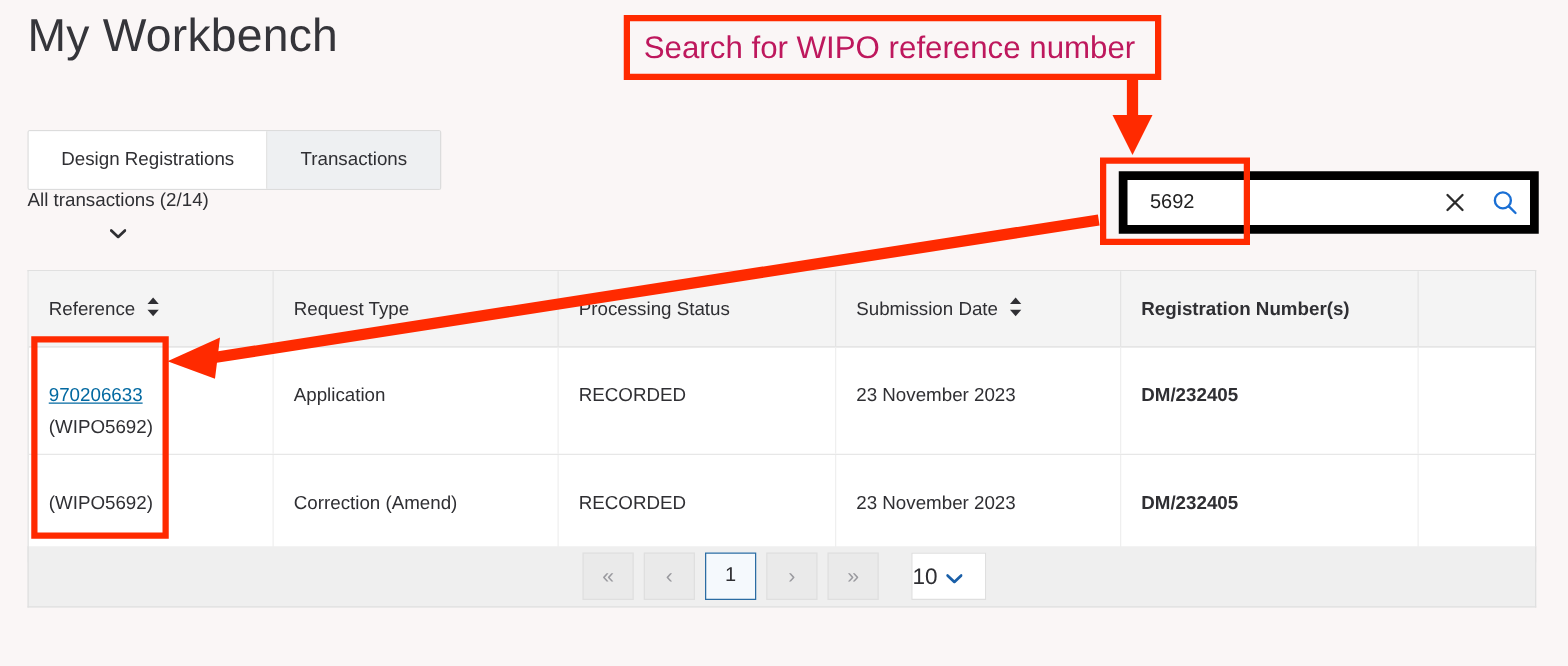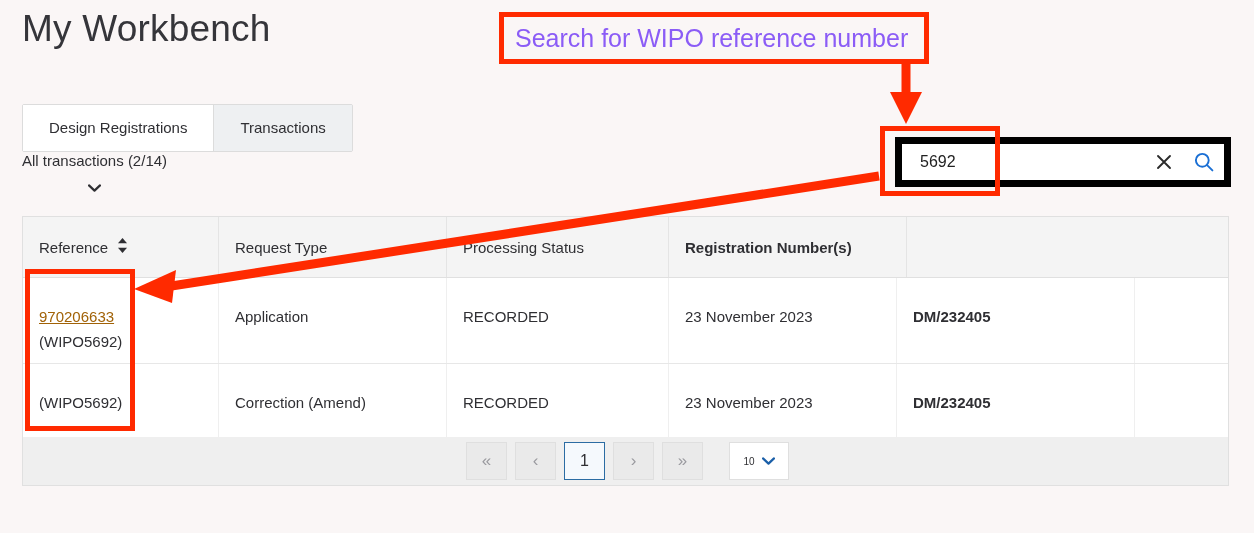--- a/index.html
+++ b/index.html
@@ -160,21 +160,21 @@
 
   
   .c-ref  { width: 196px; flex: none; }
   .c-req  { width: 228px; flex: none; }
   .c-sta  { width: 222px; flex: none; }
   .c-sub  { width: 228px; flex: none; }
   .c-reg  { width: 238px; flex: none; font-weight: bold; }
   .c-act  { width: 93px;  flex: none; }
 
   .ref-link {
-    color: #a16207;
+    color: #0369a1;
     text-decoration: underline;
     cursor: pointer;
   }
   .ref-sub { color: #2f2f33; }
 
   
   #pager {
     position: absolute;
     left: 22px;
     top: 437px;
@@ -211,23 +211,22 @@
   }
   #page-size {
     margin-left: 22px;
     width: 60px;
     height: 38px;
     background: #ffffff;
     border: 1px solid #dfdfdf;
     box-sizing: border-box;
     display: flex;
     align-items: center;
-    justify-content: center;
     gap: 7px;
-    font-size: 10px;
+    font-size: 18px;
     color: #2f2f33;
     cursor: pointer;
   }
 
   
   #overlay {
     position: absolute;
     left: 0; top: 0;
     width: 1254px; height: 533px;
     pointer-events: none;
@@ -238,21 +237,21 @@
     top: 12px;
     width: 430px;
     height: 52px;
     box-sizing: border-box;
     border: 5px solid #ff2a00;
     background: #faf6f6;
     display: flex;
     align-items: center;
     padding-left: 11px;
     font-size: 25px;
-    color: #8b5cf6;
+    color: #be185d;
     white-space: nowrap;
   }
   .redbox {
     position: absolute;
     box-sizing: border-box;
     border: 5px solid #ff2a00;
   }
   #redbox-input { left: 880px; top: 126px; width: 120px; height: 70px; }
   #redbox-refs  { left: 25px;  top: 269px; width: 110px; height: 162px; }
 </style>
@@ -300,20 +299,29 @@
           <path d="M5.5 1 L10 6.2 L1 6.2 Z" fill="#2f2f33"></path>
           <path d="M5.5 16 L10 10.8 L1 10.8 Z" fill="#2f2f33"></path>
         </svg>
       </span>
     </div>
     <div class="th c-req plain">
       <span>Request Type</span>
     </div>
     <div class="th c-sta plain">
       <span>Processing Status</span>
+    </div>
+    <div class="th c-sub">
+      <span>Submission Date</span>
+      <span>
+        <svg width="11" height="17" viewBox="0 0 11 17">
+          <path d="M5.5 1 L10 6.2 L1 6.2 Z" fill="#2f2f33"></path>
+          <path d="M5.5 16 L10 10.8 L1 10.8 Z" fill="#2f2f33"></path>
+        </svg>
+      </span>
     </div>
     <div class="th c-reg plain">
       <span>Registration Number(s)</span>
     </div>
   </div>
 
   <div class="tbody">
 
     <div class="trow">
       <div class="td c-ref">

